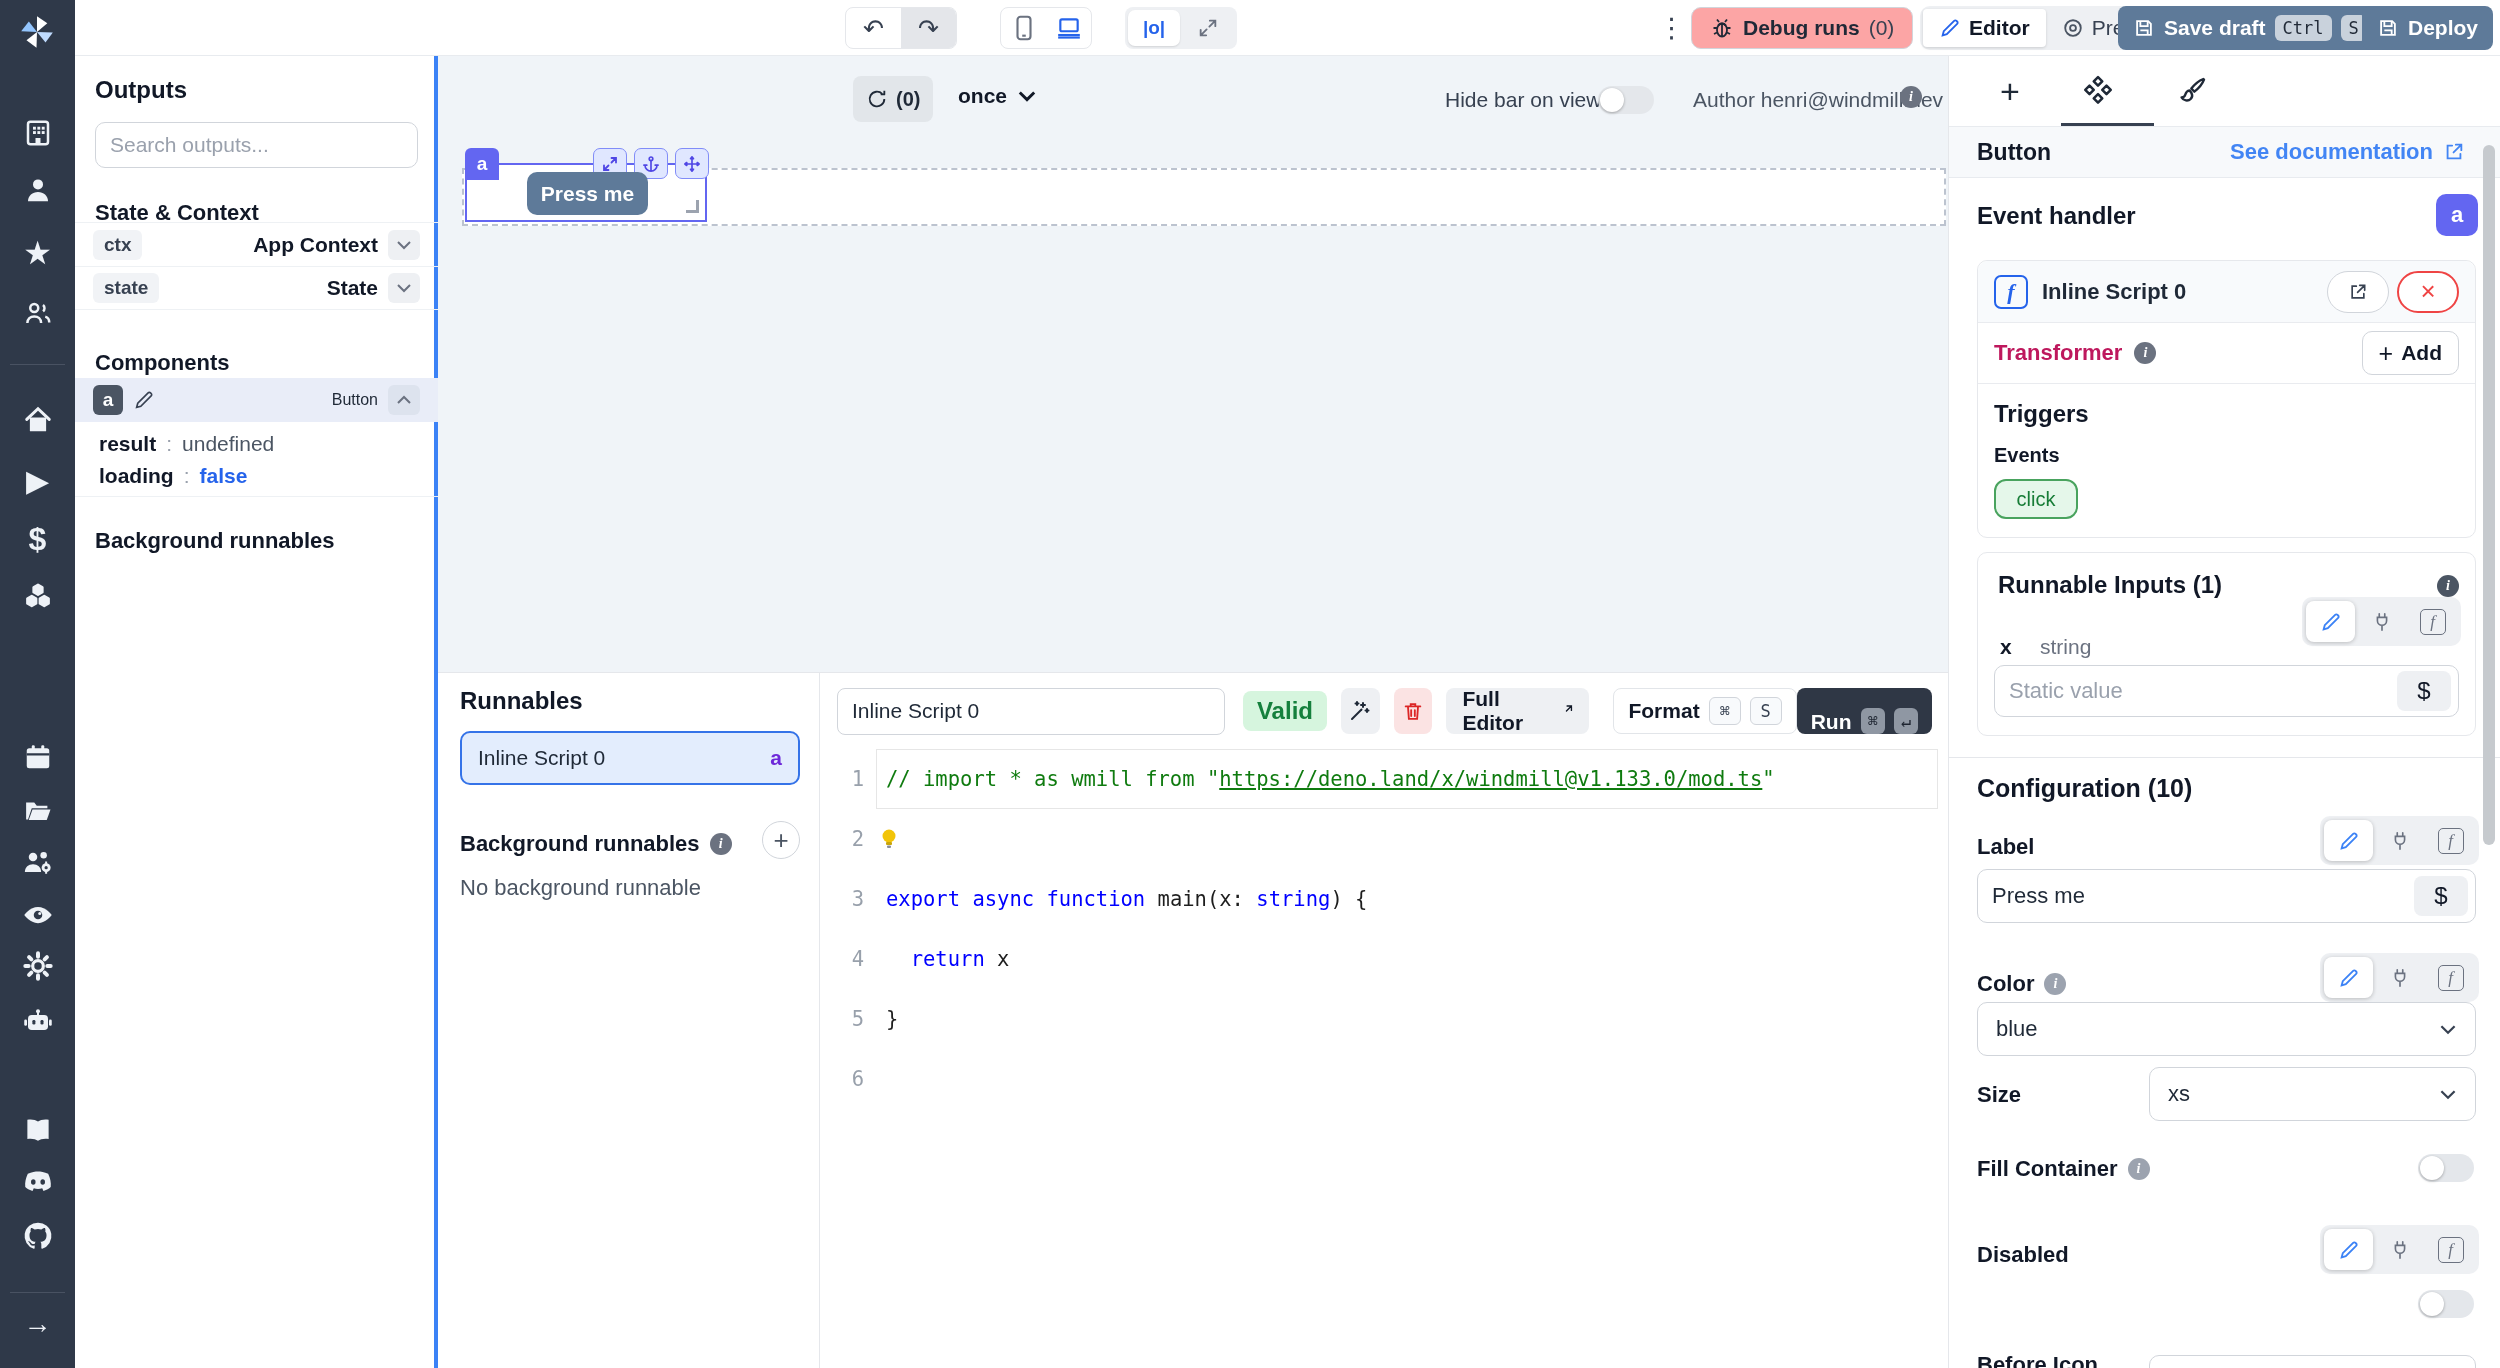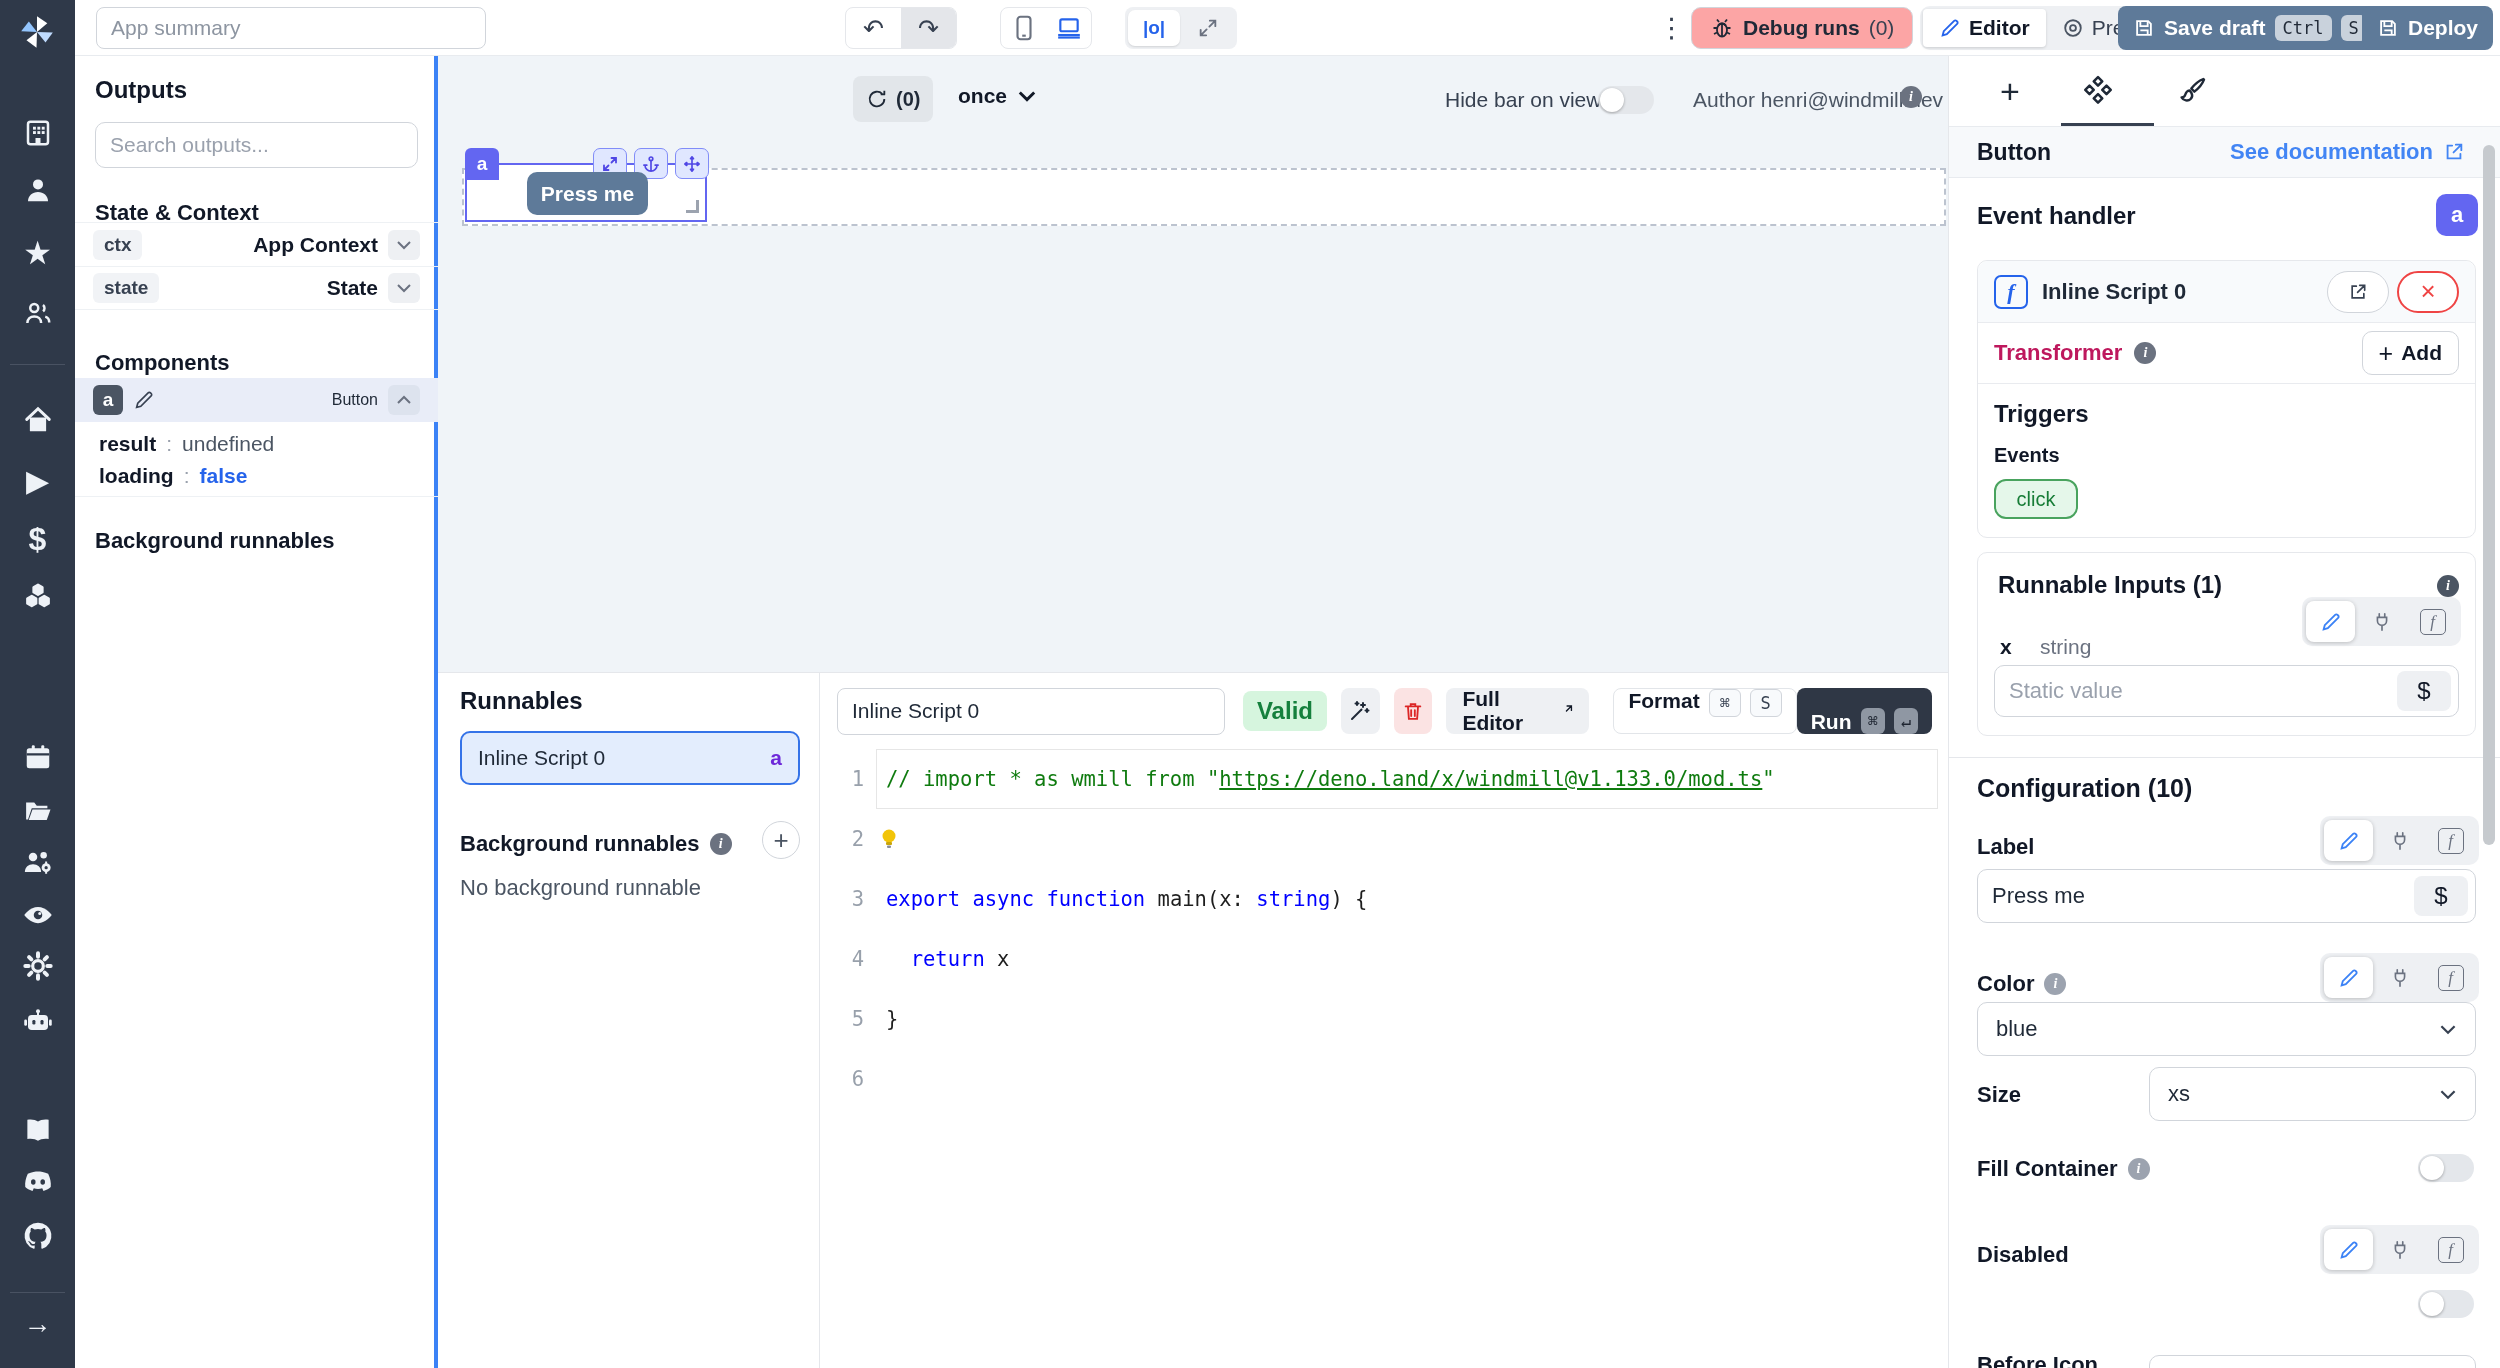--- a/index.html
+++ b/index.html
@@ -76,21 +76,21 @@
 .plusbtn{position:absolute;left:324px;top:148px;width:38px;height:38px;border:1px solid #d1d5db;border-radius:50%;display:flex;align-items:center;justify-content:center;font-size:26px;color:#4b5563;font-weight:normal;background:#fff}
 .noruns{position:absolute;left:22px;top:202px;font-size:22px;color:#4b5563}
 .codecol{position:absolute;left:382px;top:0;width:1128px;height:695px}
 .edhead{position:absolute;left:0;top:14px;width:1128px;height:48px;display:flex;align-items:center}
 .edname{margin-left:17px;width:455px;height:47px;border:1px solid #d1d5db;border-radius:8px;padding:0 14px;font-size:21px;color:#1f2937}
 .validbadge{margin-left:18px;height:40px;background:#d6f5de;border-radius:8px;color:#15803d;font-size:24px;font-weight:bold;display:flex;align-items:center;padding:0 14px}
 .sqbtn{margin-left:14px;width:46px;height:46px;border-radius:8px;display:flex;align-items:center;justify-content:center}
 .graybg{background:#eef0f3}
 .redbg{background:#fbe3e3}
 .fulled{margin-left:14px;height:46px;background:#eef0f3;border-radius:8px;display:flex;align-items:center;gap:10px;padding:0 16px;font-size:21px;font-weight:bold;color:#111827}
-.formatbtn{margin-left:24px;height:46px;background:#fff;border:1px solid #e2e5e9;border-radius:8px;display:flex;align-items:flex-start;gap:9px;padding:0 14px;font-size:21px;font-weight:bold;color:#111827}
+.formatbtn{margin-left:24px;height:46px;background:#fff;border:1px solid #e2e5e9;border-radius:8px;display:flex;align-items:center;gap:9px;padding:0 14px;font-size:21px;font-weight:bold;color:#111827}
 .kbd2{border:1px solid #d1d5db;background:#f8fafc;color:#374151;border-radius:6px;font-family:"DejaVu Sans Mono",monospace;font-size:17px;padding:3px 8px;font-weight:normal;min-width:32px;text-align:center}
 .runbtn{margin-left:auto;margin-right:16px;height:46px;background:#2f3745;border-radius:8px;display:flex;align-items:flex-end;gap:9px;padding:0 14px;font-size:21px;font-weight:bold;color:#fff}
 .kbd3{background:#8f97a3;color:#1d2430;border-radius:6px;font-family:"DejaVu Sans Mono",monospace;font-size:17px;padding:3px 7px;font-weight:normal}
 .code{position:absolute;left:0;top:76px;width:1128px}
 .cline{height:60px;display:flex;align-items:center;font-family:"DejaVu Sans Mono",monospace;font-size:20.5px;color:#1e1e1e}
 .cline .ln{width:44px;text-align:right;color:#98a0ab;flex:0 0 44px}
 .cline .src{margin-left:22px;white-space:pre}
 .curline{position:absolute;left:56px;right:10px;top:76px;height:60px;border:1px solid #e6e6e6}
 .kw{color:#0000ff}
 .cmt{color:#0f7b0f}
@@ -262,21 +262,20 @@
   <span class="sb" style="top:1220px">
       <svg width="32" height="32" viewBox="0 0 24 24">
         <path d="M12 2a10 10 0 0 0-3.2 19.5c.5.1.7-.2.7-.5v-1.8c-2.8.6-3.4-1.2-3.4-1.2-.5-1.2-1.1-1.5-1.1-1.5-.9-.6.1-.6.1-.6 1 .1 1.5 1 1.5 1 .9 1.6 2.4 1.1 3 .9.1-.7.4-1.1.6-1.4-2.2-.3-4.6-1.1-4.6-5 0-1.1.4-2 1-2.7-.1-.2-.4-1.2.1-2.6 0 0 .8-.3 2.8 1a9.5 9.5 0 0 1 5 0c1.9-1.3 2.8-1 2.8-1 .5 1.4.2 2.4.1 2.6.6.7 1 1.6 1 2.7 0 3.9-2.4 4.7-4.6 5 .4.3.7.9.7 1.9v2.7c0 .3.2.6.7.5A10 10 0 0 0 12 2z" fill="currentColor"></path>
       </svg>
     </span>
   <span class="sb-div" style="top:1292px"></span>
   <span class="sb" style="top:1308px;font-size:28px">→</span>
 </div>
 
 <div class="topbar">
-  <input class="appname" placeholder="App summary" style="">
   <div class="histgrp">
     <span class="h">↶</span>
     <span class="h redo">↷</span>
   </div>
   <div class="devgrp">
     <span class="h">
         <svg width="18" height="26" viewBox="0 0 14 22" fill="none" stroke="#6b7280" stroke-width="1.8">
           <rect x="1.5" y="1.5" width="11" height="19" rx="2.5"></rect>
           <line x1="5.5" y1="17.5" x2="8.5" y2="17.5"></line>
         </svg>

